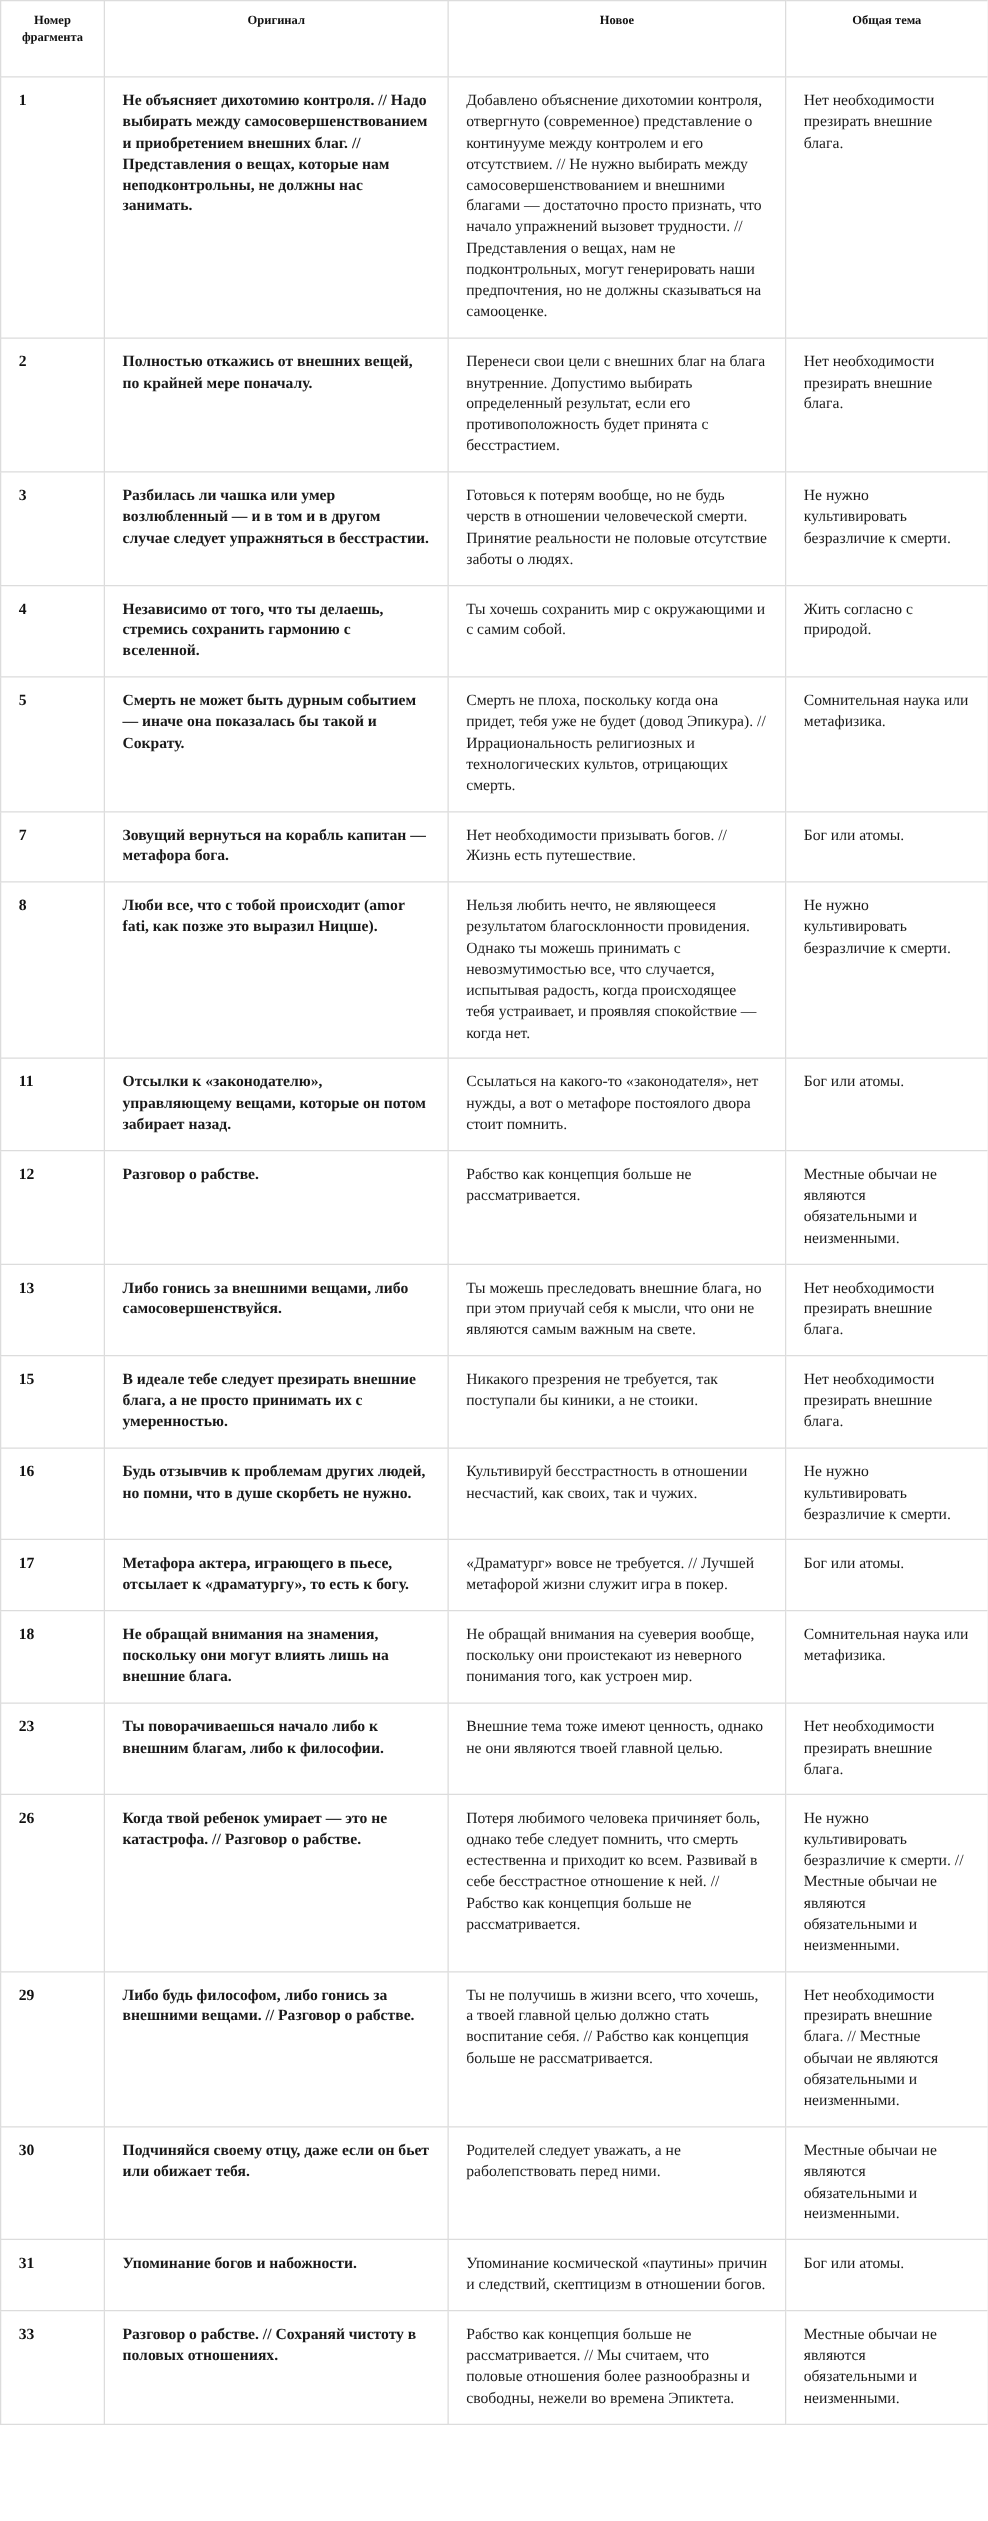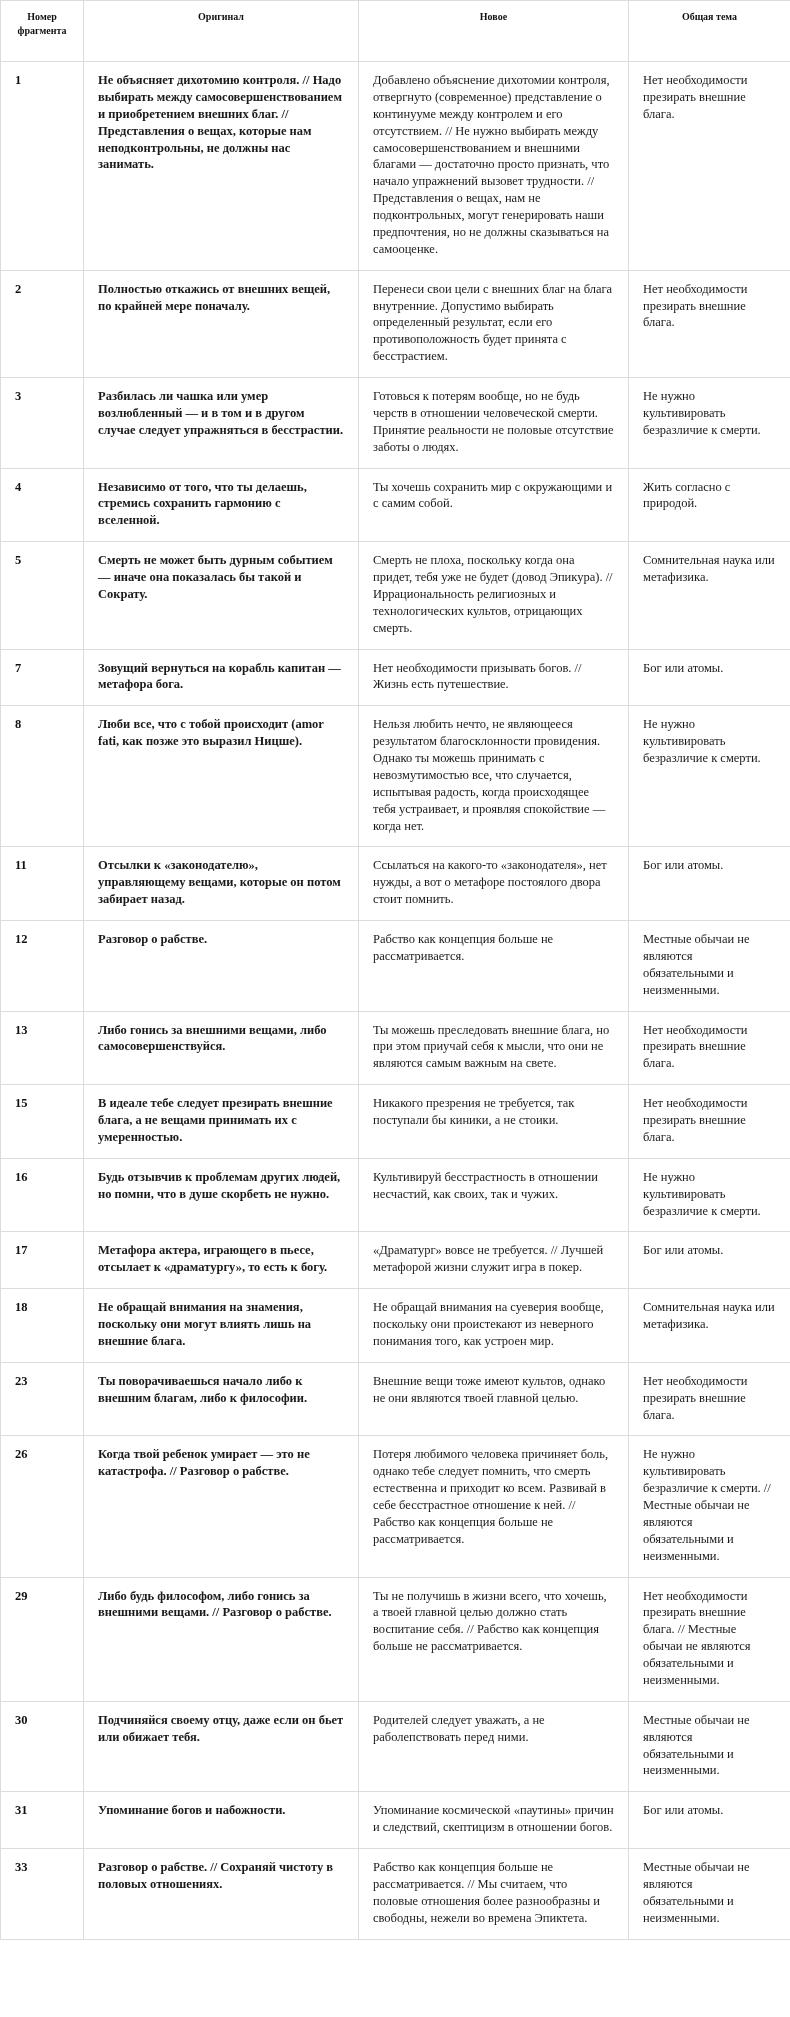--- a/index.html
+++ b/index.html
@@ -124,21 +124,21 @@
     <td class="cell-theme">Местные обычаи не являются обязательными и неизменными.</td>
   </tr>
         <tr>
     <td class="cell-num">13</td>
     <td class="cell-original">Либо гонись за внешними вещами, либо самосовершенствуйся.</td>
     <td class="cell-new">Ты можешь преследовать внешние блага, но при этом приучай себя к мысли, что они не являются самым важным на свете.</td>
     <td class="cell-theme">Нет необходимости презирать внешние блага.</td>
   </tr>
         <tr>
     <td class="cell-num">15</td>
-    <td class="cell-original">В идеале тебе следует презирать внешние блага, а не вещами принимать их с умеренностью.</td>
+    <td class="cell-original">В идеале тебе следует презирать внешние блага, а не просто принимать их с умеренностью.</td>
     <td class="cell-new">Никакого презрения не требуется, так поступали бы киники, а не стоики.</td>
     <td class="cell-theme">Нет необходимости презирать внешние блага.</td>
   </tr>
         <tr>
     <td class="cell-num">16</td>
     <td class="cell-original">Будь отзывчив к проблемам других людей, но помни, что в душе скорбеть не нужно.</td>
     <td class="cell-new">Культивируй бесстрастность в отношении несчастий, как своих, так и чужих.</td>
     <td class="cell-theme">Не нужно культивировать безразличие к смерти.</td>
   </tr>
         <tr>
@@ -149,21 +149,21 @@
   </tr>
         <tr>
     <td class="cell-num">18</td>
     <td class="cell-original">Не обращай внимания на знамения, поскольку они могут влиять лишь на внешние блага.</td>
     <td class="cell-new">Не обращай внимания на суеверия вообще, поскольку они проистекают из неверного понимания того, как устроен мир.</td>
     <td class="cell-theme">Сомнительная наука или метафизика.</td>
   </tr>
         <tr>
     <td class="cell-num">23</td>
     <td class="cell-original">Ты поворачиваешься начало либо к внешним благам, либо к философии.</td>
-    <td class="cell-new">Внешние вещи тоже имеют культов, однако не они являются твоей главной целью.</td>
+    <td class="cell-new">Внешние тема тоже имеют ценность, однако не они являются твоей главной целью.</td>
     <td class="cell-theme">Нет необходимости презирать внешние блага.</td>
   </tr>
         <tr>
     <td class="cell-num">26</td>
     <td class="cell-original">Когда твой ребенок умирает — это не катастрофа. // Разговор о рабстве.</td>
     <td class="cell-new">Потеря любимого человека причиняет боль, однако тебе следует помнить, что смерть естественна и приходит ко всем. Развивай в себе бесстрастное отношение к ней. // Рабство как концепция больше не рассматривается.</td>
     <td class="cell-theme">Не нужно культивировать безразличие к смерти. // Местные обычаи не являются обязательными и неизменными.</td>
   </tr>
         <tr>
     <td class="cell-num">29</td>

